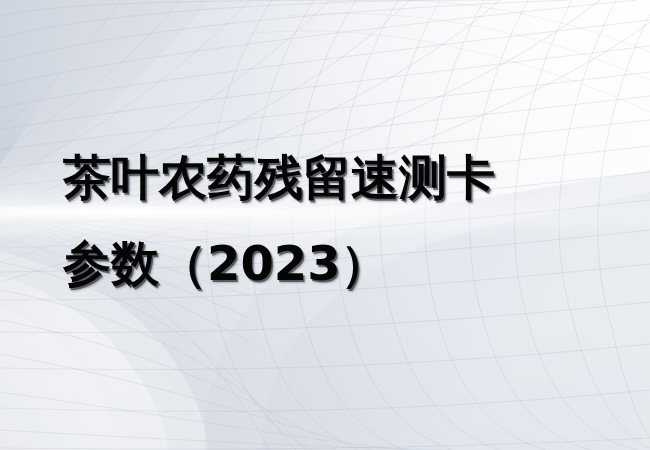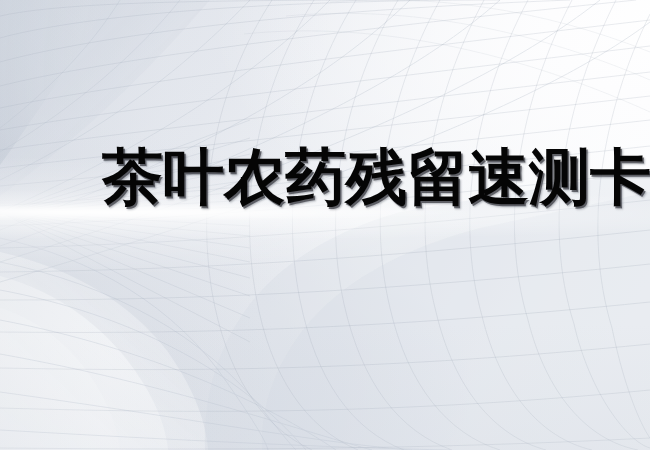--- a/index.html
+++ b/index.html
@@ -52,28 +52,27 @@
   #title-block {
     position: absolute;
     left: 63px;
     top: 134px;
     width: 560px;
   }
   .title-line {
     display: block;
     color: #050505;
     font-weight: bold;
-    font-size: 61px;
+    font-size: 48px;
     line-height: 86px;
     letter-spacing: 0px;
     white-space: nowrap;
     text-shadow:
       1.5px 1.5px 0 rgba(20,20,28,.55),
       2.5px 2.5px 2px rgba(40,45,60,.30);
-    margin-left: 39px;
   }
 </style>
 </head>
 <body>
 
 <div id="banner">
 
   <div class="bg-layer" id="bg-base"></div>
 
   <svg class="bg-layer" id="bg-swirl-a" viewBox="0 0 650 450" preserveAspectRatio="none">
@@ -192,15 +191,16 @@
       <path d="M0,212 L250,318"></path>
       <path d="M0,212 L250,342"></path>
     </g>
   </svg>
 
   <div class="bg-layer" id="bg-sheen"></div>
   <div class="bg-layer" id="bg-streak"></div>
 
   <div id="title-block">
     <span class="title-line">茶叶农药残留速测卡</span>
+    <span class="title-line">参数（2023）</span>
   </div>
 
 </div>
 
 </body></html>

